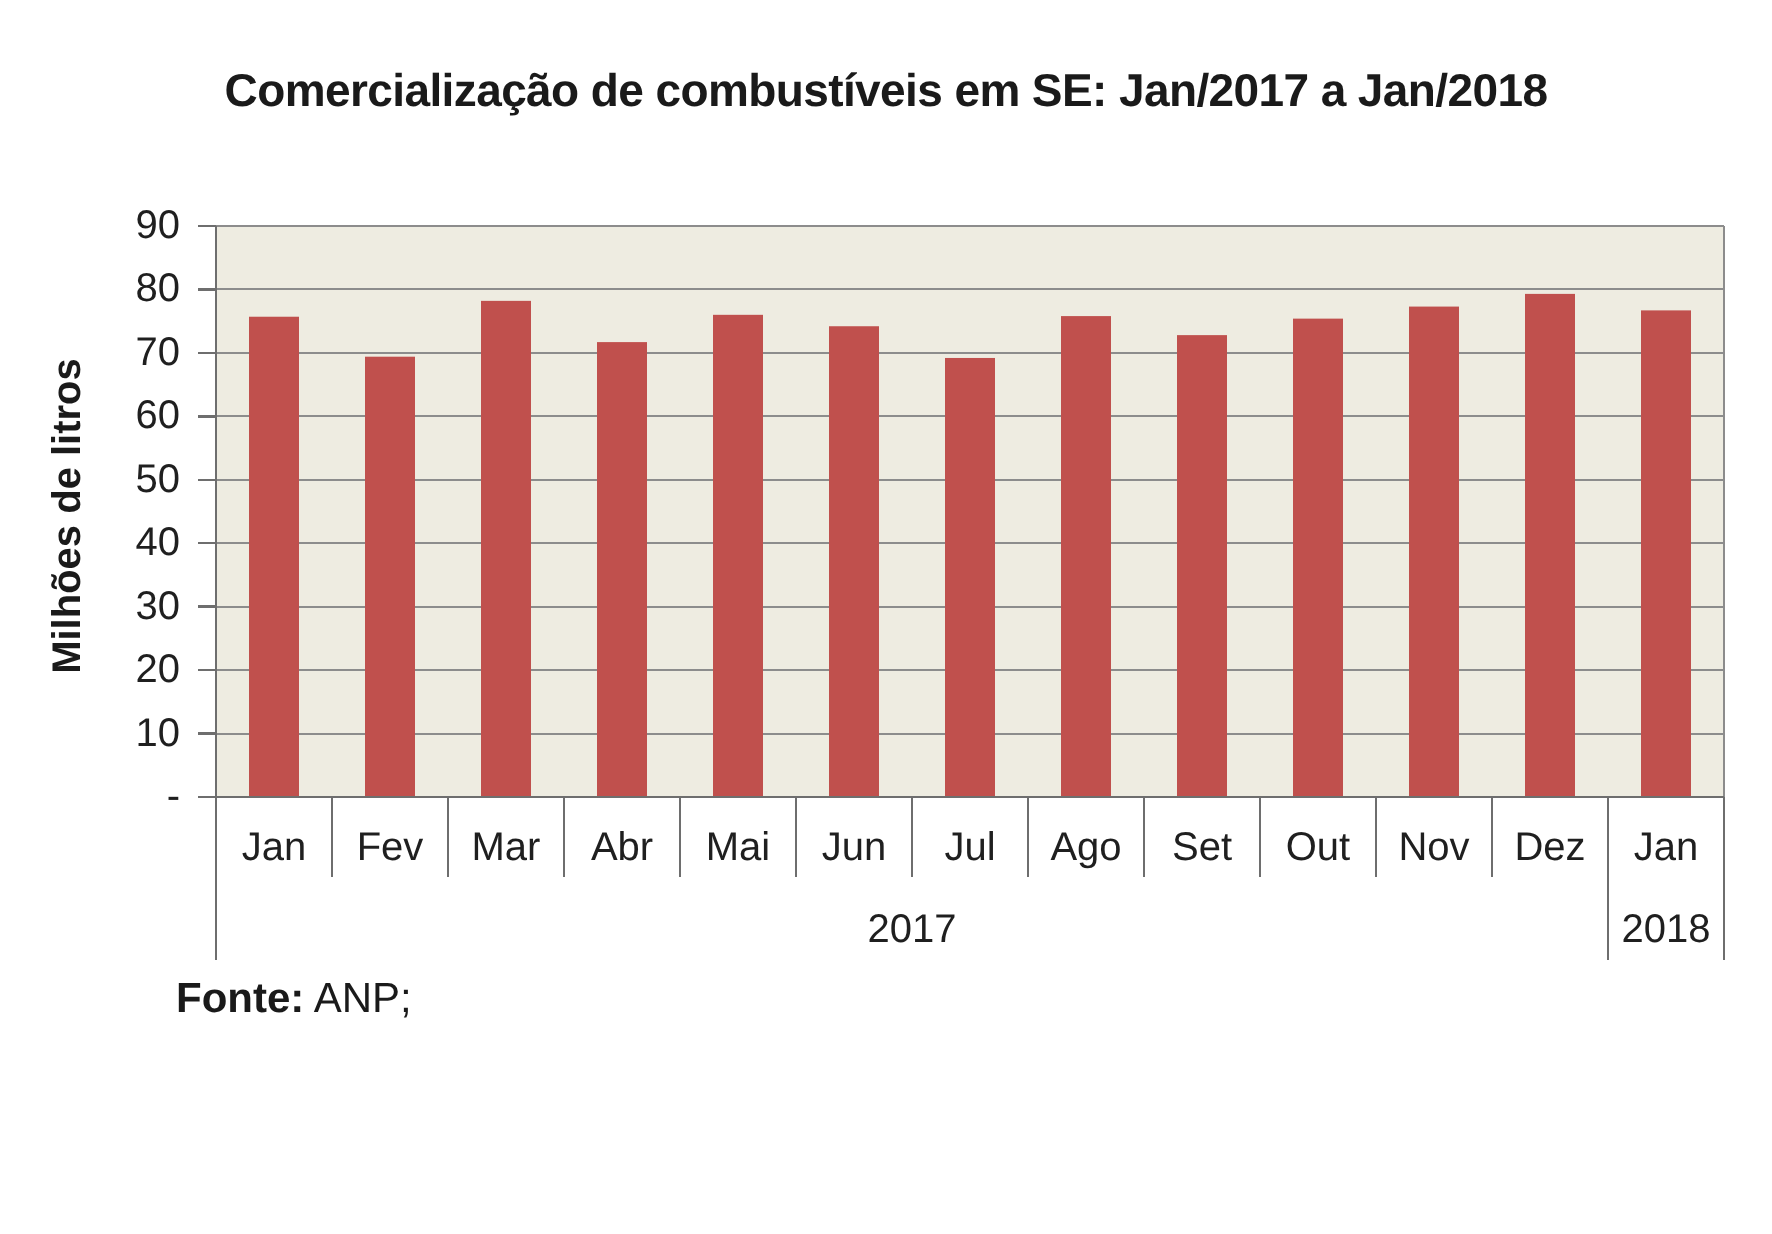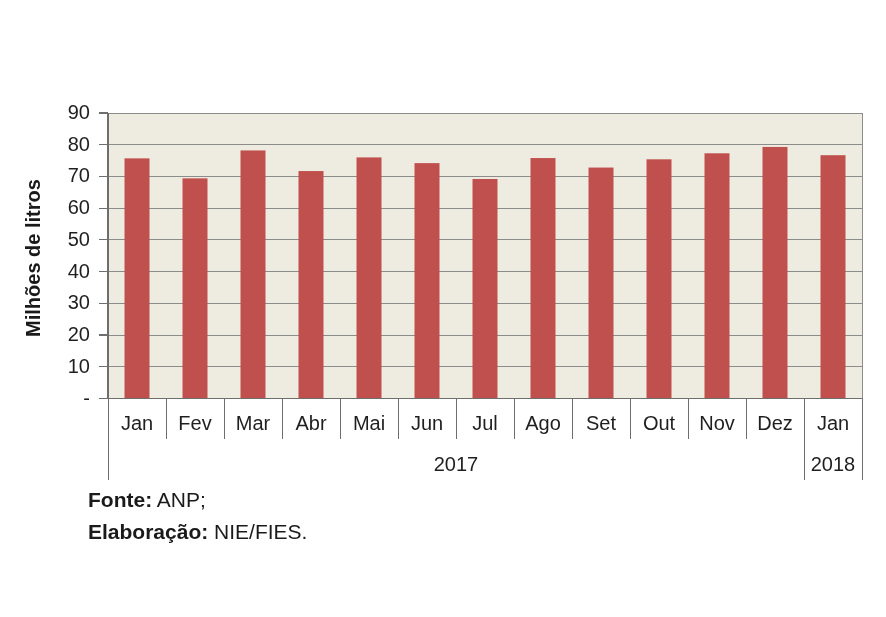--- a/index.html
+++ b/index.html
@@ -31,20 +31,21 @@
     color:#1a1a1a;
     line-height:32px;
   }
   .footer .b{font-weight:bold;}
 </style>
 </head>
 <body>
 
 <div class="page">
 
+  <div class="chart-title">Comercialização de combustíveis em SE: Jan/2017 a Jan/2018</div>
 
   <svg class="chart" id="chart" width="886" height="617">
       <rect x="108" y="113" width="754" height="285.5" fill="#eeece1"></rect>
       <line x1="108" y1="366.77777777777777" x2="862" y2="366.77777777777777" stroke="#8c8c8c" stroke-width="1" shape-rendering="crispEdges"></line>
       <line x1="108" y1="335.05555555555554" x2="862" y2="335.05555555555554" stroke="#8c8c8c" stroke-width="1" shape-rendering="crispEdges"></line>
       <line x1="108" y1="303.3333333333333" x2="862" y2="303.3333333333333" stroke="#8c8c8c" stroke-width="1" shape-rendering="crispEdges"></line>
       <line x1="108" y1="271.6111111111111" x2="862" y2="271.6111111111111" stroke="#8c8c8c" stroke-width="1" shape-rendering="crispEdges"></line>
       <line x1="108" y1="239.88888888888889" x2="862" y2="239.88888888888889" stroke="#8c8c8c" stroke-width="1" shape-rendering="crispEdges"></line>
       <line x1="108" y1="208.16666666666666" x2="862" y2="208.16666666666666" stroke="#8c8c8c" stroke-width="1" shape-rendering="crispEdges"></line>
       <line x1="108" y1="176.44444444444446" x2="862" y2="176.44444444444446" stroke="#8c8c8c" stroke-width="1" shape-rendering="crispEdges"></line>
@@ -113,16 +114,15 @@
       <text x="717" y="430" text-anchor="middle" class="month-label">Nov</text>
       <text x="775" y="430" text-anchor="middle" class="month-label">Dez</text>
       <text x="833" y="430" text-anchor="middle" class="month-label">Jan</text>
       <text x="456" y="471" text-anchor="middle" class="year-label">2017</text>
       <text x="833" y="471" text-anchor="middle" class="year-label">2018</text>
       <text x="40" y="258" text-anchor="middle" class="y-title" transform="rotate(-90 40 258)">Milhões de litros</text>
     </svg>
 
   <div class="footer">
     <div><span class="b">Fonte:</span><span> ANP;</span></div>
-    <div><span class="b">Elaboração:</span><span> NIE/FIES.</span></div>
   </div>
 
 </div>
 
 </body></html>

